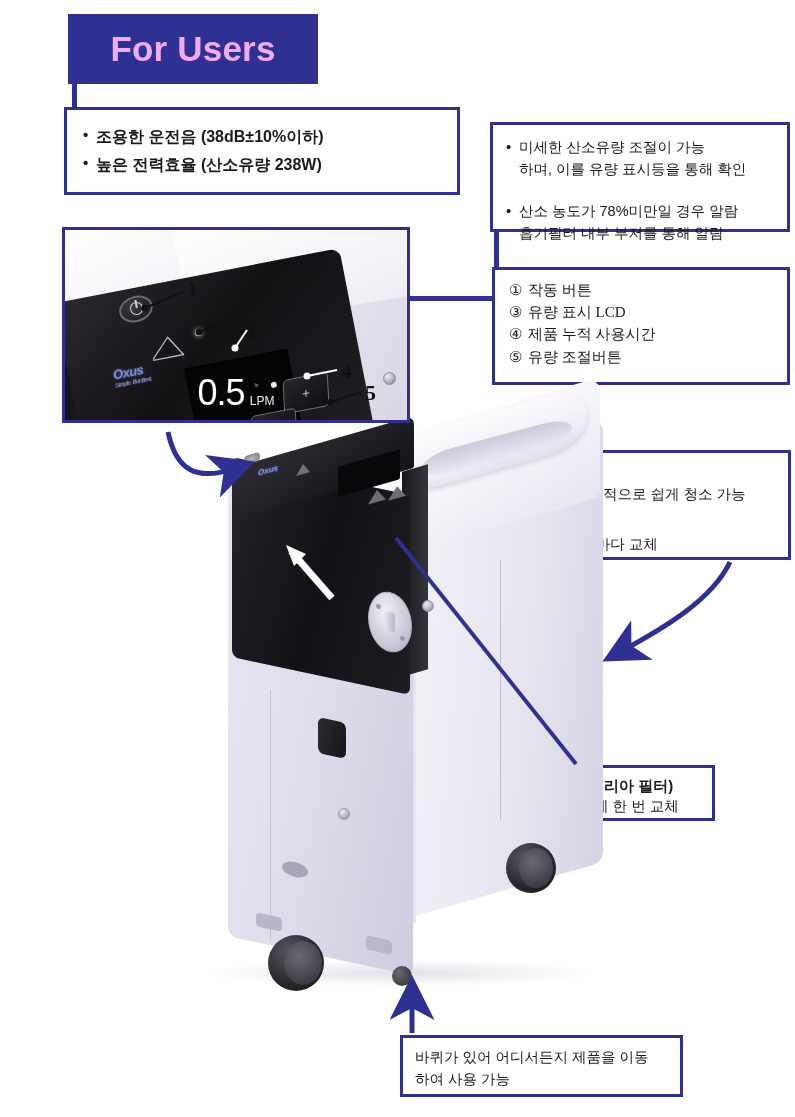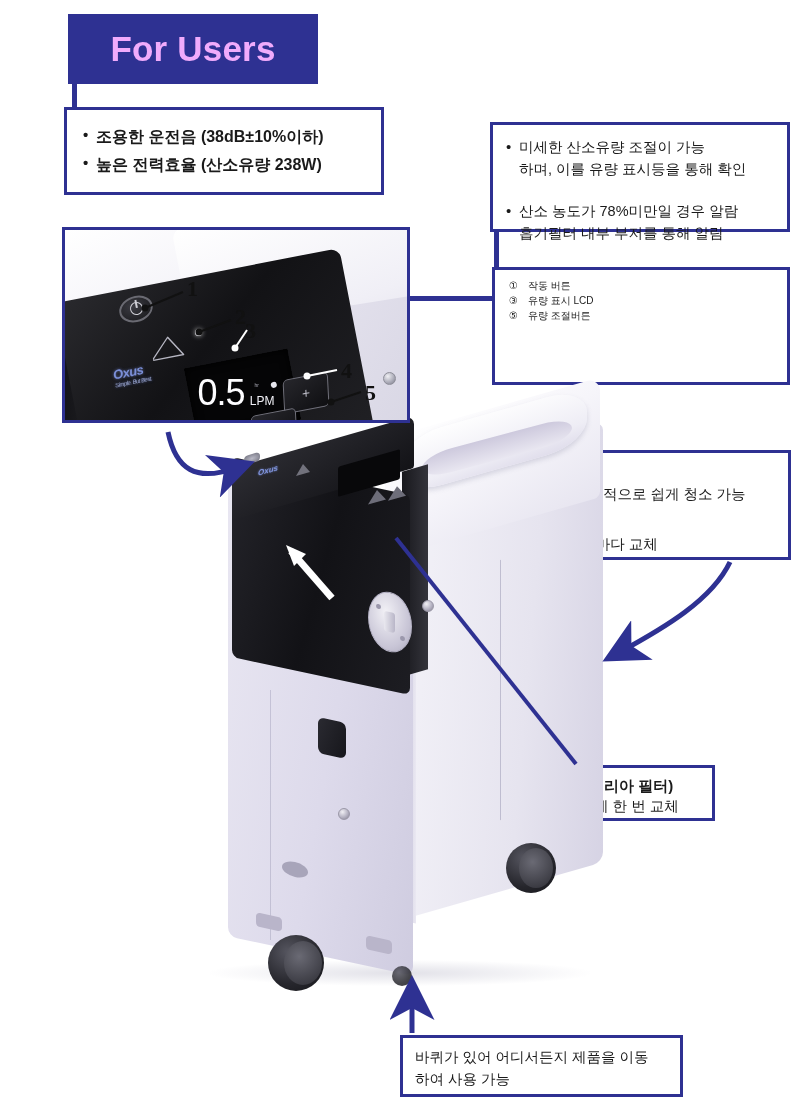--- a/index.html
+++ b/index.html
@@ -38,30 +38,30 @@
   .bullets li {
     font-size:15.5px; line-height:1.55; white-space:nowrap;
     padding-left:13px; position:relative; font-weight:bold;
   }
   .bullets li::before {
     content:"\2022"; position:absolute; left:0; top:-1px; font-size:15px;
   }
   .bullets.light li { font-weight:normal; font-size:14.5px; }
   .bullets.light li .cont { display:block; padding-left:0; }
 
-  #features-box { left:64px; top:107px; width:320px; height:88px; padding:13px 16px; }
+  #features-box { left:64px; top:107px; width:396px; height:88px; padding:13px 16px; }
   #features-box .bullets li { font-size:16px; line-height:1.75; }
 
   #flow-info-box { left:490px; top:122px; width:300px; height:110px; padding:11px 13px; }
   #flow-info-box li { margin-bottom:19px; }
   #flow-info-box li:last-child { margin-bottom:0; }
 
   #legend-box { left:492px; top:267px; width:298px; height:118px; padding:9px 14px; }
   .legend-list { list-style:none; margin:0; padding:0; }
-  .legend-list li { font-size:10px; line-height:1.48; white-space:nowrap; }
+  .legend-list li { font-size:15px; line-height:1.48; white-space:nowrap;font-family:Liberation Serif, serif; }
   .legend-list li .num { display:inline-block; width:19px; }
 
   #filter-box { left:495px; top:450px; width:296px; height:110px; padding:11px 14px; }
   .blk { margin-bottom:9px; }
   .blk:last-child { margin-bottom:0; }
   .blk .hd { font-size:15px; font-weight:bold; line-height:1.35; }
   .blk .bd { font-size:14.5px; line-height:1.4; white-space:nowrap; }
 
   #bacteria-box { left:510px; top:765px; width:205px; height:56px; padding:7px 11px; }
   #bacteria-box .hd { font-size:15px; font-weight:bold; line-height:1.4; }
@@ -348,20 +348,21 @@
         <span class="cont">흡기필터 내부 부저를 통해 알림</span>
       </li>
     </ul>
   </div>
   <div class="stub-v" style="left:494px; top:232px; height:38px;"></div>
 
   <div class="callout" id="legend-box">
     <ul class="legend-list">
       <li><span class="num">①</span><span>작동 버튼</span></li>
       <li><span class="num">③</span><span>유량 표시 LCD</span></li>
+      <li><span class="num">④</span><span>제품 누적 사용시간</span></li>
       <li><span class="num">⑤</span><span>유량 조절버튼</span></li>
     </ul>
   </div>
   <div class="stub-h" style="left:410px; top:296px; width:85px;"></div>
 
   <div class="callout" id="filter-box">
     <div class="blk">
       <div class="hd">먼지필터</div>
       <div class="bd">사용자가 정기적으로 쉽게 청소 가능</div>
     </div>

